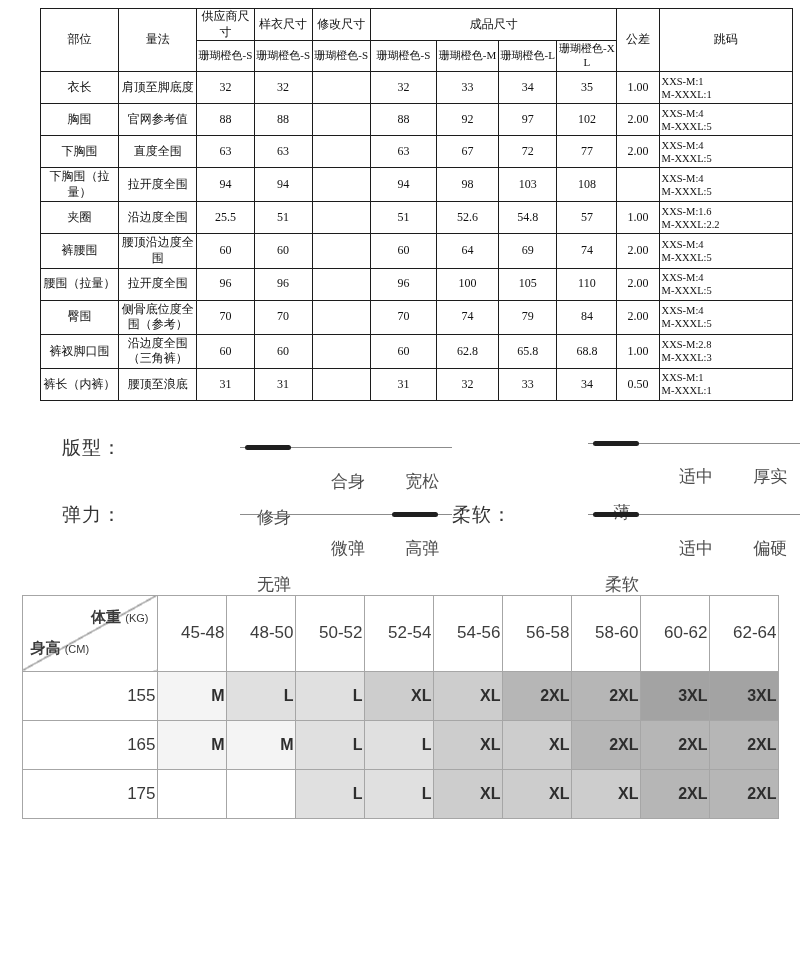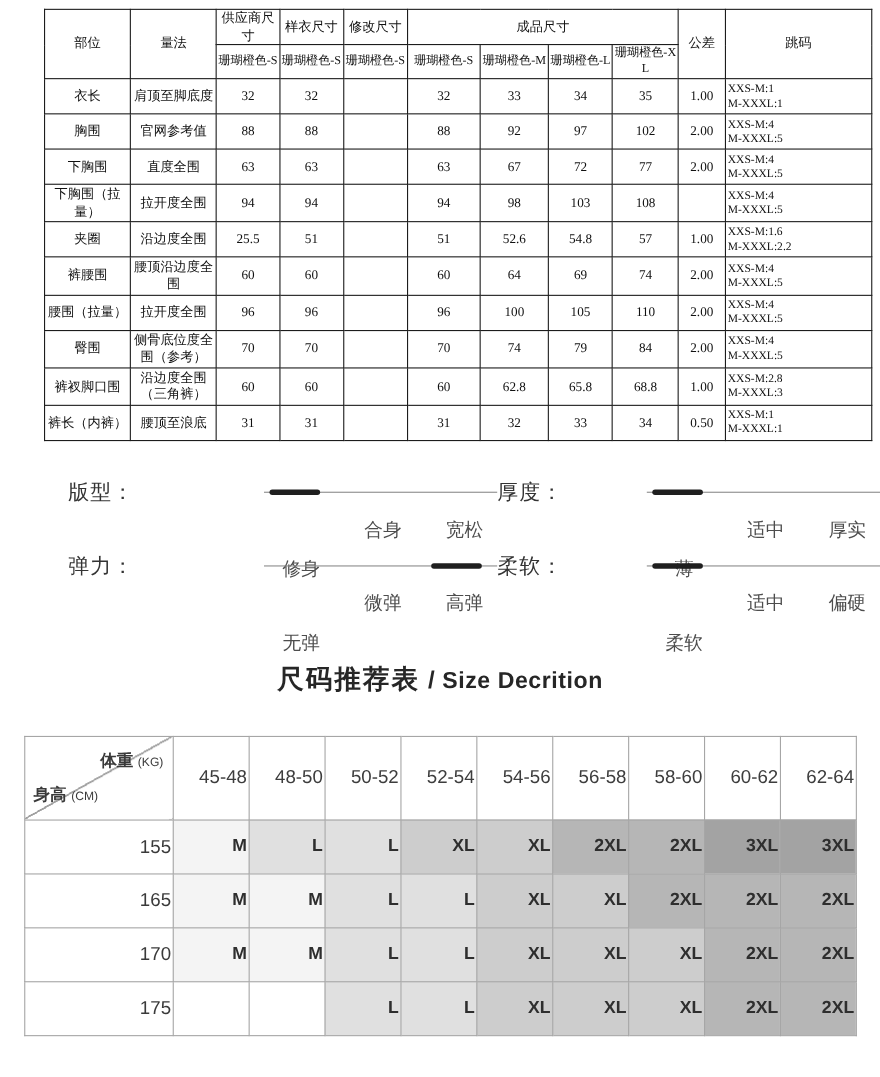--- a/index.html
+++ b/index.html
@@ -287,21 +287,20 @@
         <div class="track">
           <div class="bar pos-1"></div>
         </div>
         <div class="labels">
           <span>修身</span>
           <span>合身</span>
           <span>宽松</span>
         </div>
       </div>
       <div class="slider">
-        <span class="cap">厚度：</span>
         <div class="track">
           <div class="bar pos-1"></div>
         </div>
         <div class="labels">
           <span>薄</span>
           <span>适中</span>
           <span>厚实</span>
         </div>
       </div>
       <div class="slider">
@@ -321,23 +320,20 @@
           <div class="bar pos-1"></div>
         </div>
         <div class="labels">
           <span>柔软</span>
           <span>适中</span>
           <span>偏硬</span>
         </div>
       </div>
     </div>
 
-  <div class="size-title">
-    <span class="cn">尺码推荐表</span><span class="sep">/</span><span class="en">Size Decrition</span>
-  </div>
 
   <table class="size-table">
     <thead>
       <tr>
         <th class="corner">
           <span class="c-top"><span>体重</span> <span class="unit">(KG)</span></span>
           <span class="c-bot"><span>身高</span> <span class="unit">(CM)</span></span>
         </th>
       <th>45-48</th>
           <th>48-50</th>
@@ -369,32 +365,20 @@
           <td class="szc" style="background: rgb(244, 244, 244);">M</td>
           <td class="szc" style="background: rgb(224, 224, 224);">L</td>
           <td class="szc" style="background: rgb(224, 224, 224);">L</td>
           <td class="szc" style="background: rgb(205, 205, 205);">XL</td>
           <td class="szc" style="background: rgb(205, 205, 205);">XL</td>
           <td class="szc" style="background: rgb(182, 182, 182);">2XL</td>
           <td class="szc" style="background: rgb(182, 182, 182);">2XL</td>
           <td class="szc" style="background: rgb(182, 182, 182);">2XL</td>
         </tr>
         <tr>
-          <td class="hcol">170</td>
-          <td class="szc" style="background: rgb(244, 244, 244);">M</td>
-          <td class="szc" style="background: rgb(244, 244, 244);">M</td>
-          <td class="szc" style="background: rgb(224, 224, 224);">L</td>
-          <td class="szc" style="background: rgb(224, 224, 224);">L</td>
-          <td class="szc" style="background: rgb(205, 205, 205);">XL</td>
-          <td class="szc" style="background: rgb(205, 205, 205);">XL</td>
-          <td class="szc" style="background: rgb(205, 205, 205);">XL</td>
-          <td class="szc" style="background: rgb(182, 182, 182);">2XL</td>
-          <td class="szc" style="background: rgb(182, 182, 182);">2XL</td>
-        </tr>
-        <tr>
           <td class="hcol">175</td>
           <td class="szc" style="background: rgb(255, 255, 255);"></td>
           <td class="szc" style="background: rgb(255, 255, 255);"></td>
           <td class="szc" style="background: rgb(224, 224, 224);">L</td>
           <td class="szc" style="background: rgb(224, 224, 224);">L</td>
           <td class="szc" style="background: rgb(205, 205, 205);">XL</td>
           <td class="szc" style="background: rgb(205, 205, 205);">XL</td>
           <td class="szc" style="background: rgb(205, 205, 205);">XL</td>
           <td class="szc" style="background: rgb(182, 182, 182);">2XL</td>
           <td class="szc" style="background: rgb(182, 182, 182);">2XL</td>

